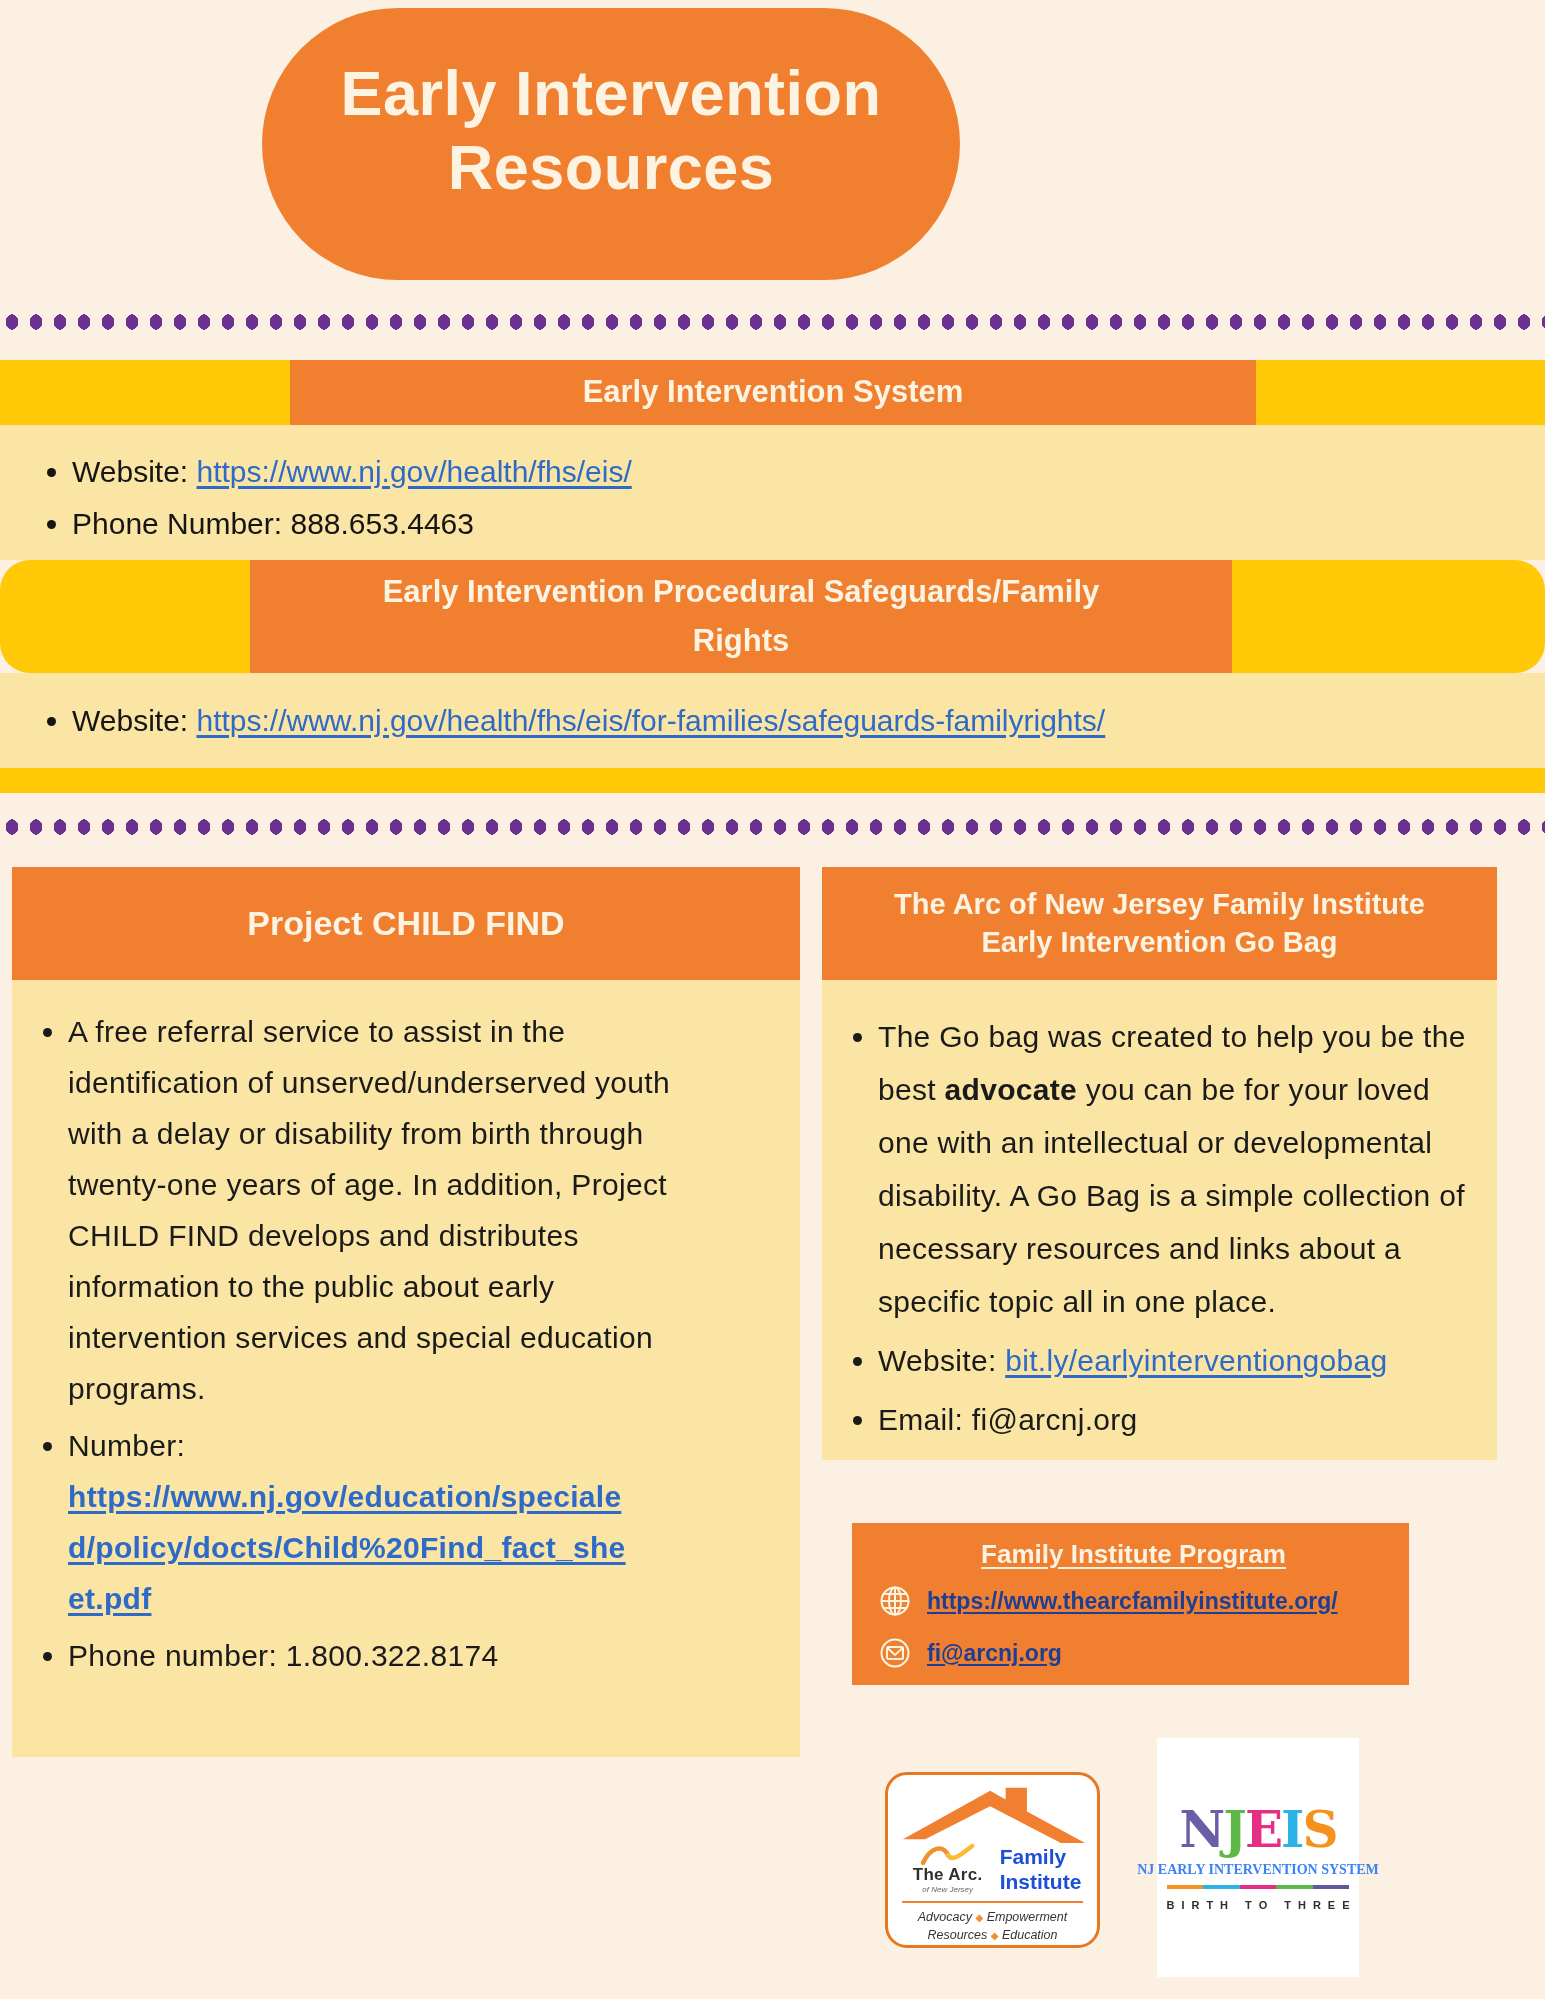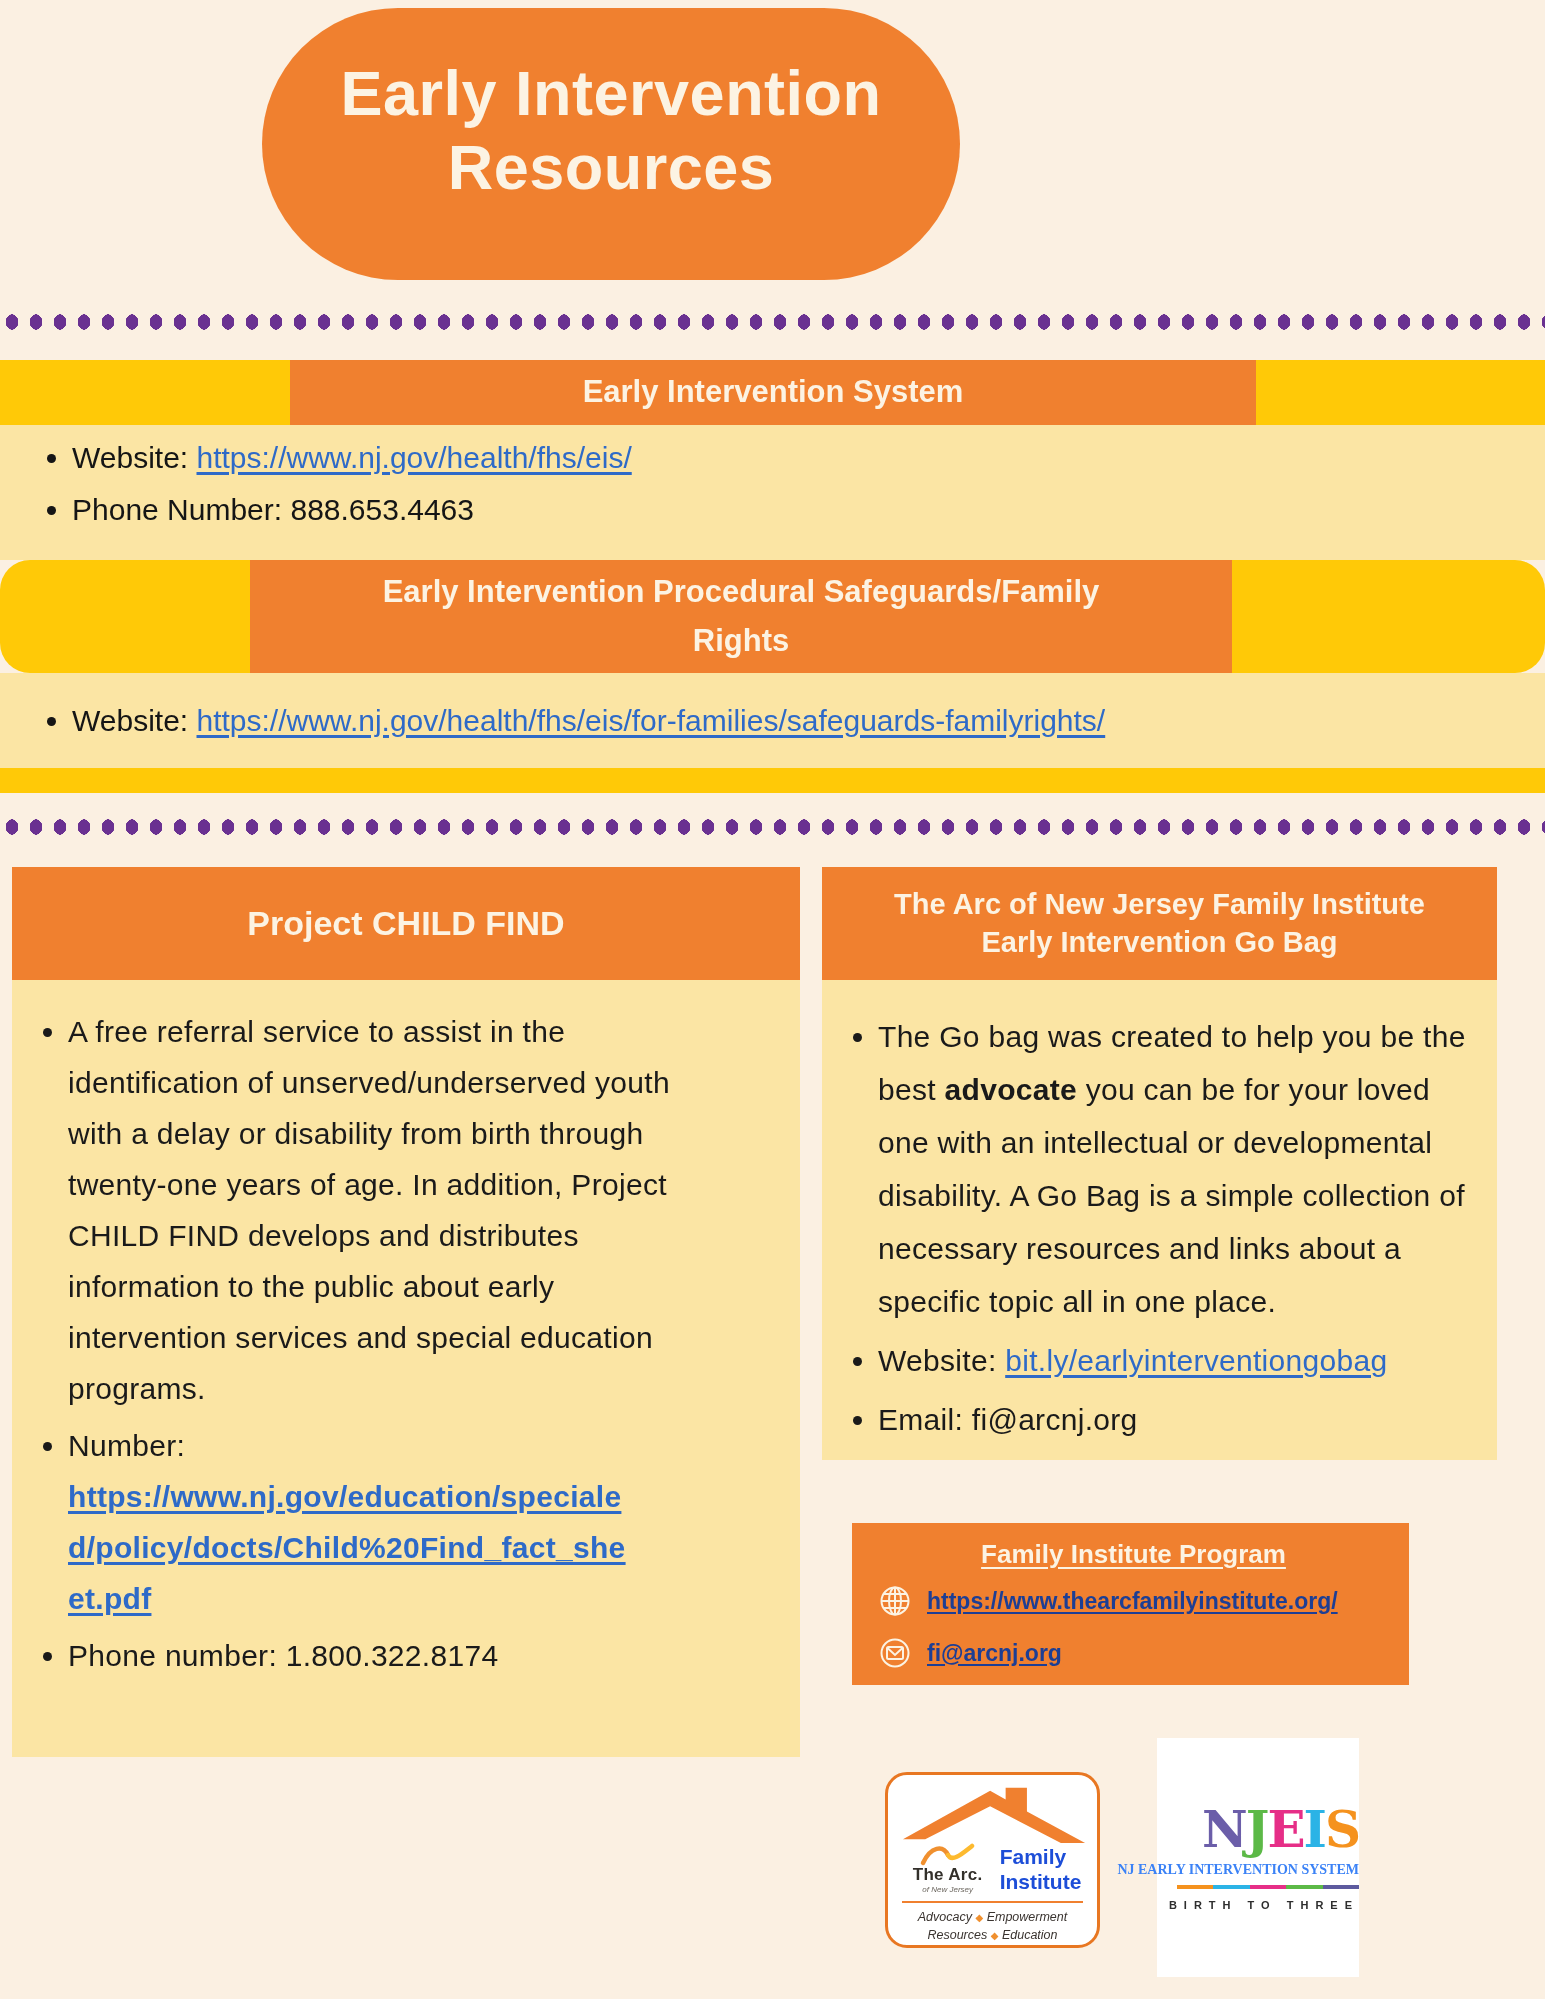--- a/index.html
+++ b/index.html
@@ -38,21 +38,21 @@
     position:absolute; top:0; height:100%; background:#F0802F;
     display:flex; flex-direction:column; align-items:center; justify-content:center;
     text-align:center;
   }
   #band-eis .band-inner { left:290px; width:966px; }
   #band-safeguards .band-inner { left:250px; width:982px; }
   .band-title { color:#FCF3E3; font-weight:bold; font-size:31px; line-height:1.55; }
 
   
   .strip { position:absolute; left:0; width:1545px; background:#FBE5A4; }
-  #strip-eis { top:425px; height:135px; padding-top:4px; }
+  #strip-eis { top:425px; height:135px; padding-top:18px; }
   #strip-safeguards { top:673px; height:95px; display:flex; align-items:center; }
   #strip-bottom-yellow { position:absolute; left:0; top:768px; width:1545px; height:25px; background:#FFC907; }
   .strip ul { list-style:disc; padding-left:72px; }
   .strip li { font-size:30px; line-height:46px; margin:6px 0; color:#151515; }
 
   a.link, .link {
     color:#2E6AC8; text-decoration:underline; text-underline-offset:4px; cursor:pointer;
     word-break:break-all;
   }
 
@@ -102,21 +102,21 @@
   .arc-name { font-size:17px; font-weight:bold; color:#33302B; letter-spacing:.3px; }
   .arc-sub { font-size:8px; font-style:italic; color:#6b665e; }
   .arc-fi { text-align:left; font-weight:bold; color:#1d4ed8; font-size:21px; line-height:1.2; }
   .arc-rule { border:none; border-top:2px solid #F0802F; margin:7px 6px 5px 6px; }
   .arc-tagline { text-align:center; font-style:italic; font-size:12.5px; color:#3A3430; line-height:1.45; }
   .arc-diamond { color:#F0902F; font-size:10px; font-style:normal; }
 
   
   #njeis-logo {
     position:absolute; left:1157px; top:1738px; width:202px; height:239px;
-    background:#ffffff; display:flex; flex-direction:column; align-items:flex-end; justify-content:center;
+    background:#ffffff; display:flex; flex-direction:column; align-items:center; justify-content:center;
   }
   .njeis-letters { font-family:"DejaVu Serif", serif; font-weight:bold; font-size:50px; line-height:1; letter-spacing:-2px; }
   .njeis-sub { font-family:"Liberation Serif", serif; font-weight:bold; font-size:14px; color:#3b82f6; white-space:nowrap; margin-top:7px; }
   .njeis-bar { display:flex; width:182px; height:4px; margin-top:7px; }
   .njeis-bar span { flex:1; }
   .njeis-tag { font-size:11px; font-weight:bold; letter-spacing:7px; padding-left:7px; color:#2E2E2E; margin-top:10px; }
 </style>
 </head>
 <body>
 

